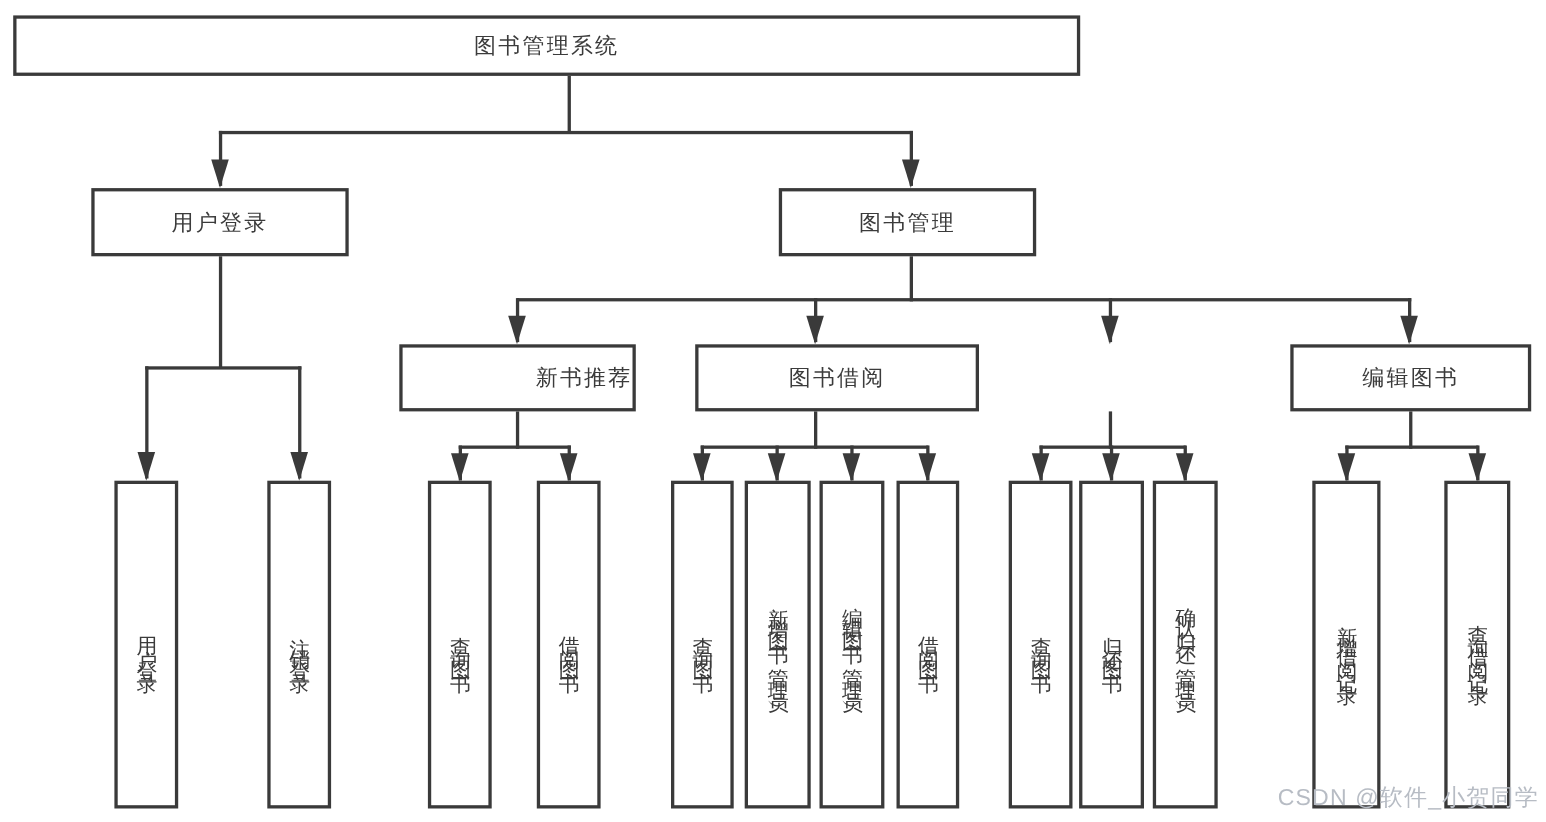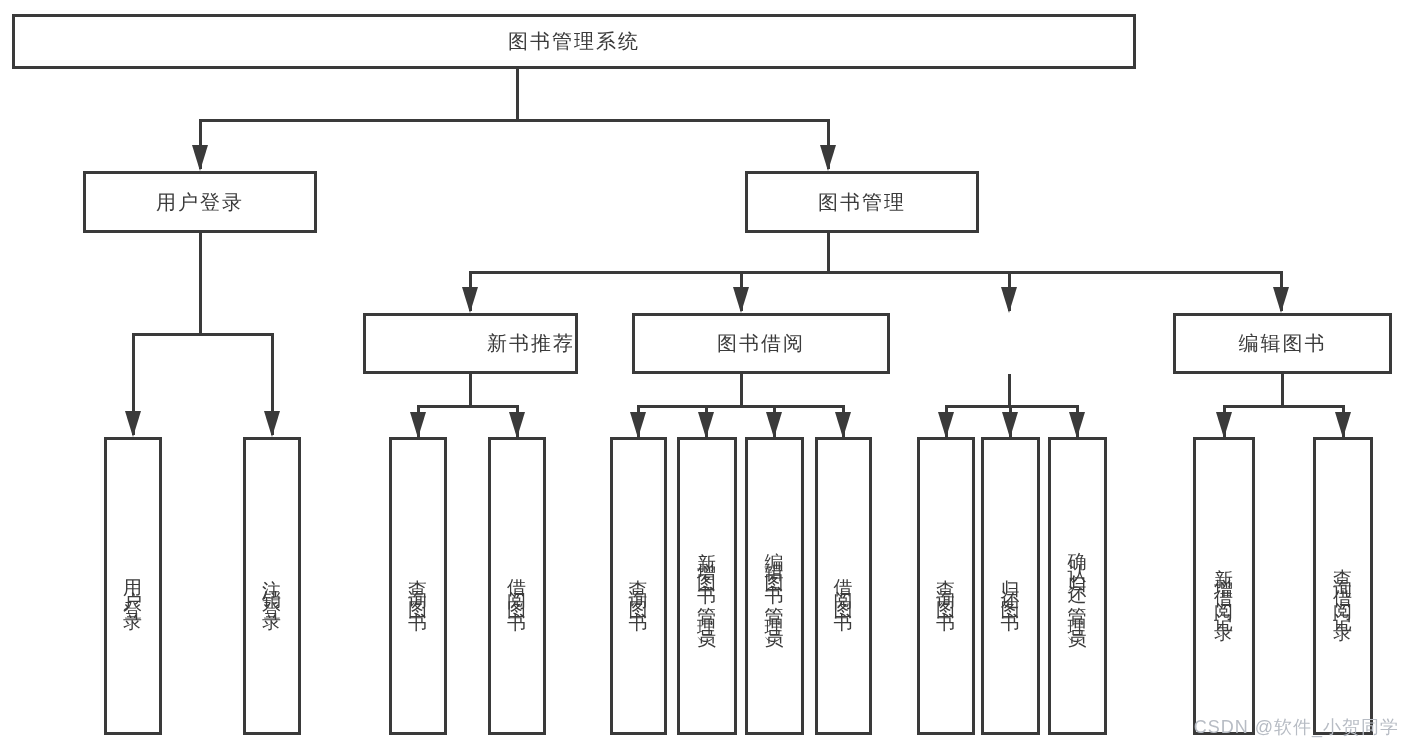--- a/index.html
+++ b/index.html
@@ -22,43 +22,43 @@
   }
   .vline { position:absolute; width:3px; background:var(--line,#3a3a3a); }
   .hline { position:absolute; height:3px; background:var(--line,#3a3a3a); }
   .arrow {
     position:absolute; width:0; height:0;
     border-left:8px solid transparent; border-right:8px solid transparent;
     border-top:26px solid var(--line,#3a3a3a);
   }
   .watermark {
     position:absolute; right:6px; bottom:8px;
-    font-size:18px; color:var(--wm,#b7bcc4); letter-spacing:1px;padding-left:12px;
+    font-size:21px; color:var(--wm,#b7bcc4); letter-spacing:1px;padding-left:12px;
   }
 </style>
 </head>
 <body>
 
 <div class="canvas">
 
-  <div class="box h" style="left:12px; top:14px; width:1124px; height:55px;">
+  <div class="box h" style="left:12px; top:14px; width:970px; height:55px;">
     <span>图书管理系统</span>
   </div>
 
   <div class="vline" style="left:516px; top:69px; height:52px;"></div>
   <div class="hline" style="left:199px; top:119px; width:631px;"></div>
   <div class="vline" style="left:199px; top:119px; height:50px;"></div>
   <div class="arrow" style="left:192px; top:145px;"></div>
   <div class="vline" style="left:827px; top:119px; height:50px;"></div>
   <div class="arrow" style="left:820px; top:145px;"></div>
 
   <div class="box h" style="left:83px; top:171px; width:234px; height:62px;">
     <span>用户登录</span>
   </div>
-  <div class="box h" style="left:745px; top:171px; width:234px; height:62px;">
+  <div class="box h" style="left:708px; top:171px; width:234px; height:62px;">
     <span>图书管理</span>
   </div>
 
   <div class="vline" style="left:199px; top:233px; height:102px;"></div>
   <div class="hline" style="left:132px; top:333px; width:142px;"></div>
   <div class="vline" style="left:132px; top:333px; height:102px;"></div>
   <div class="arrow" style="left:125px; top:411px;"></div>
   <div class="vline" style="left:271px; top:333px; height:102px;"></div>
   <div class="arrow" style="left:264px; top:411px;"></div>
 

